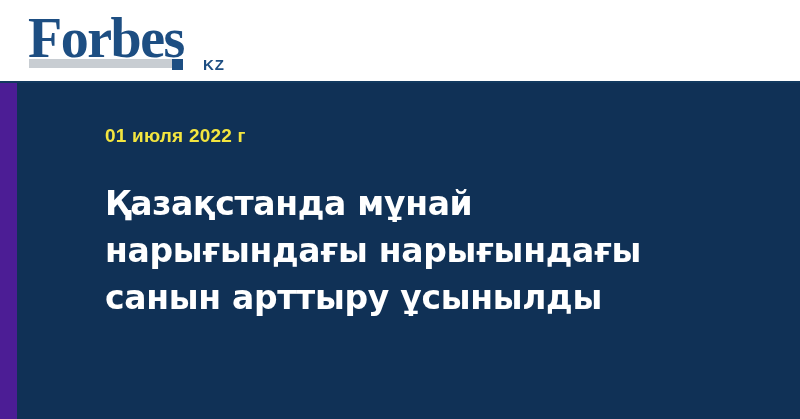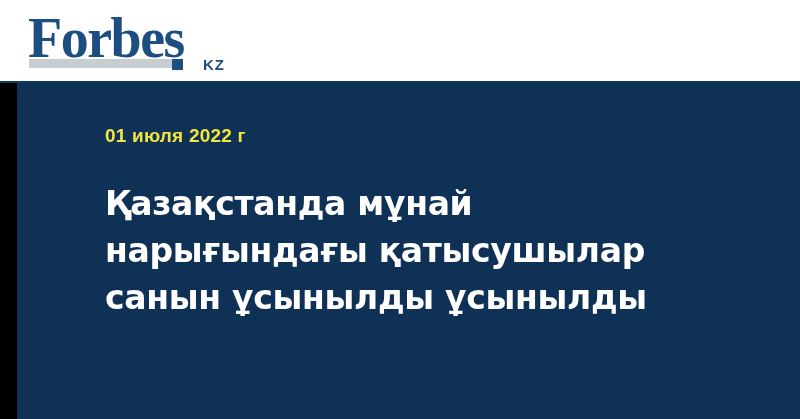--- a/index.html
+++ b/index.html
@@ -12,21 +12,21 @@
     overflow: hidden;
     background: #ffffff;
     font-family: "Liberation Sans", sans-serif;
     -webkit-font-smoothing: antialiased;
   }
 
   .page {
     position: relative;
     width: 800px;
     height: 419px;
-    background: #000000;
+    background: #4c1d95;
   }
 
   
   .site-header {
     position: absolute;
     left: 0;
     top: 0;
     width: 800px;
     height: 83px;
     background: #ffffff;
@@ -145,17 +145,17 @@
       <span class="logo-kz">
         <span class="logo-kz-square"></span>
         <span class="logo-kz-text">KZ</span>
       </span>
     </a>
   </header>
 
   <section class="hero">
     <div class="hero-inner">
       <div class="article-date">01 июля 2022 г</div>
-      <h1 class="article-title">Қазақстанда мұнай нарығындағы қатысушылар санын ұсынылды ұсынылды</h1>
+      <h1 class="article-title">Қазақстанда мұнай нарығындағы нарығындағы санын арттыру ұсынылды</h1>
     </div>
   </section>
 
 </div>
 
 </body></html>

